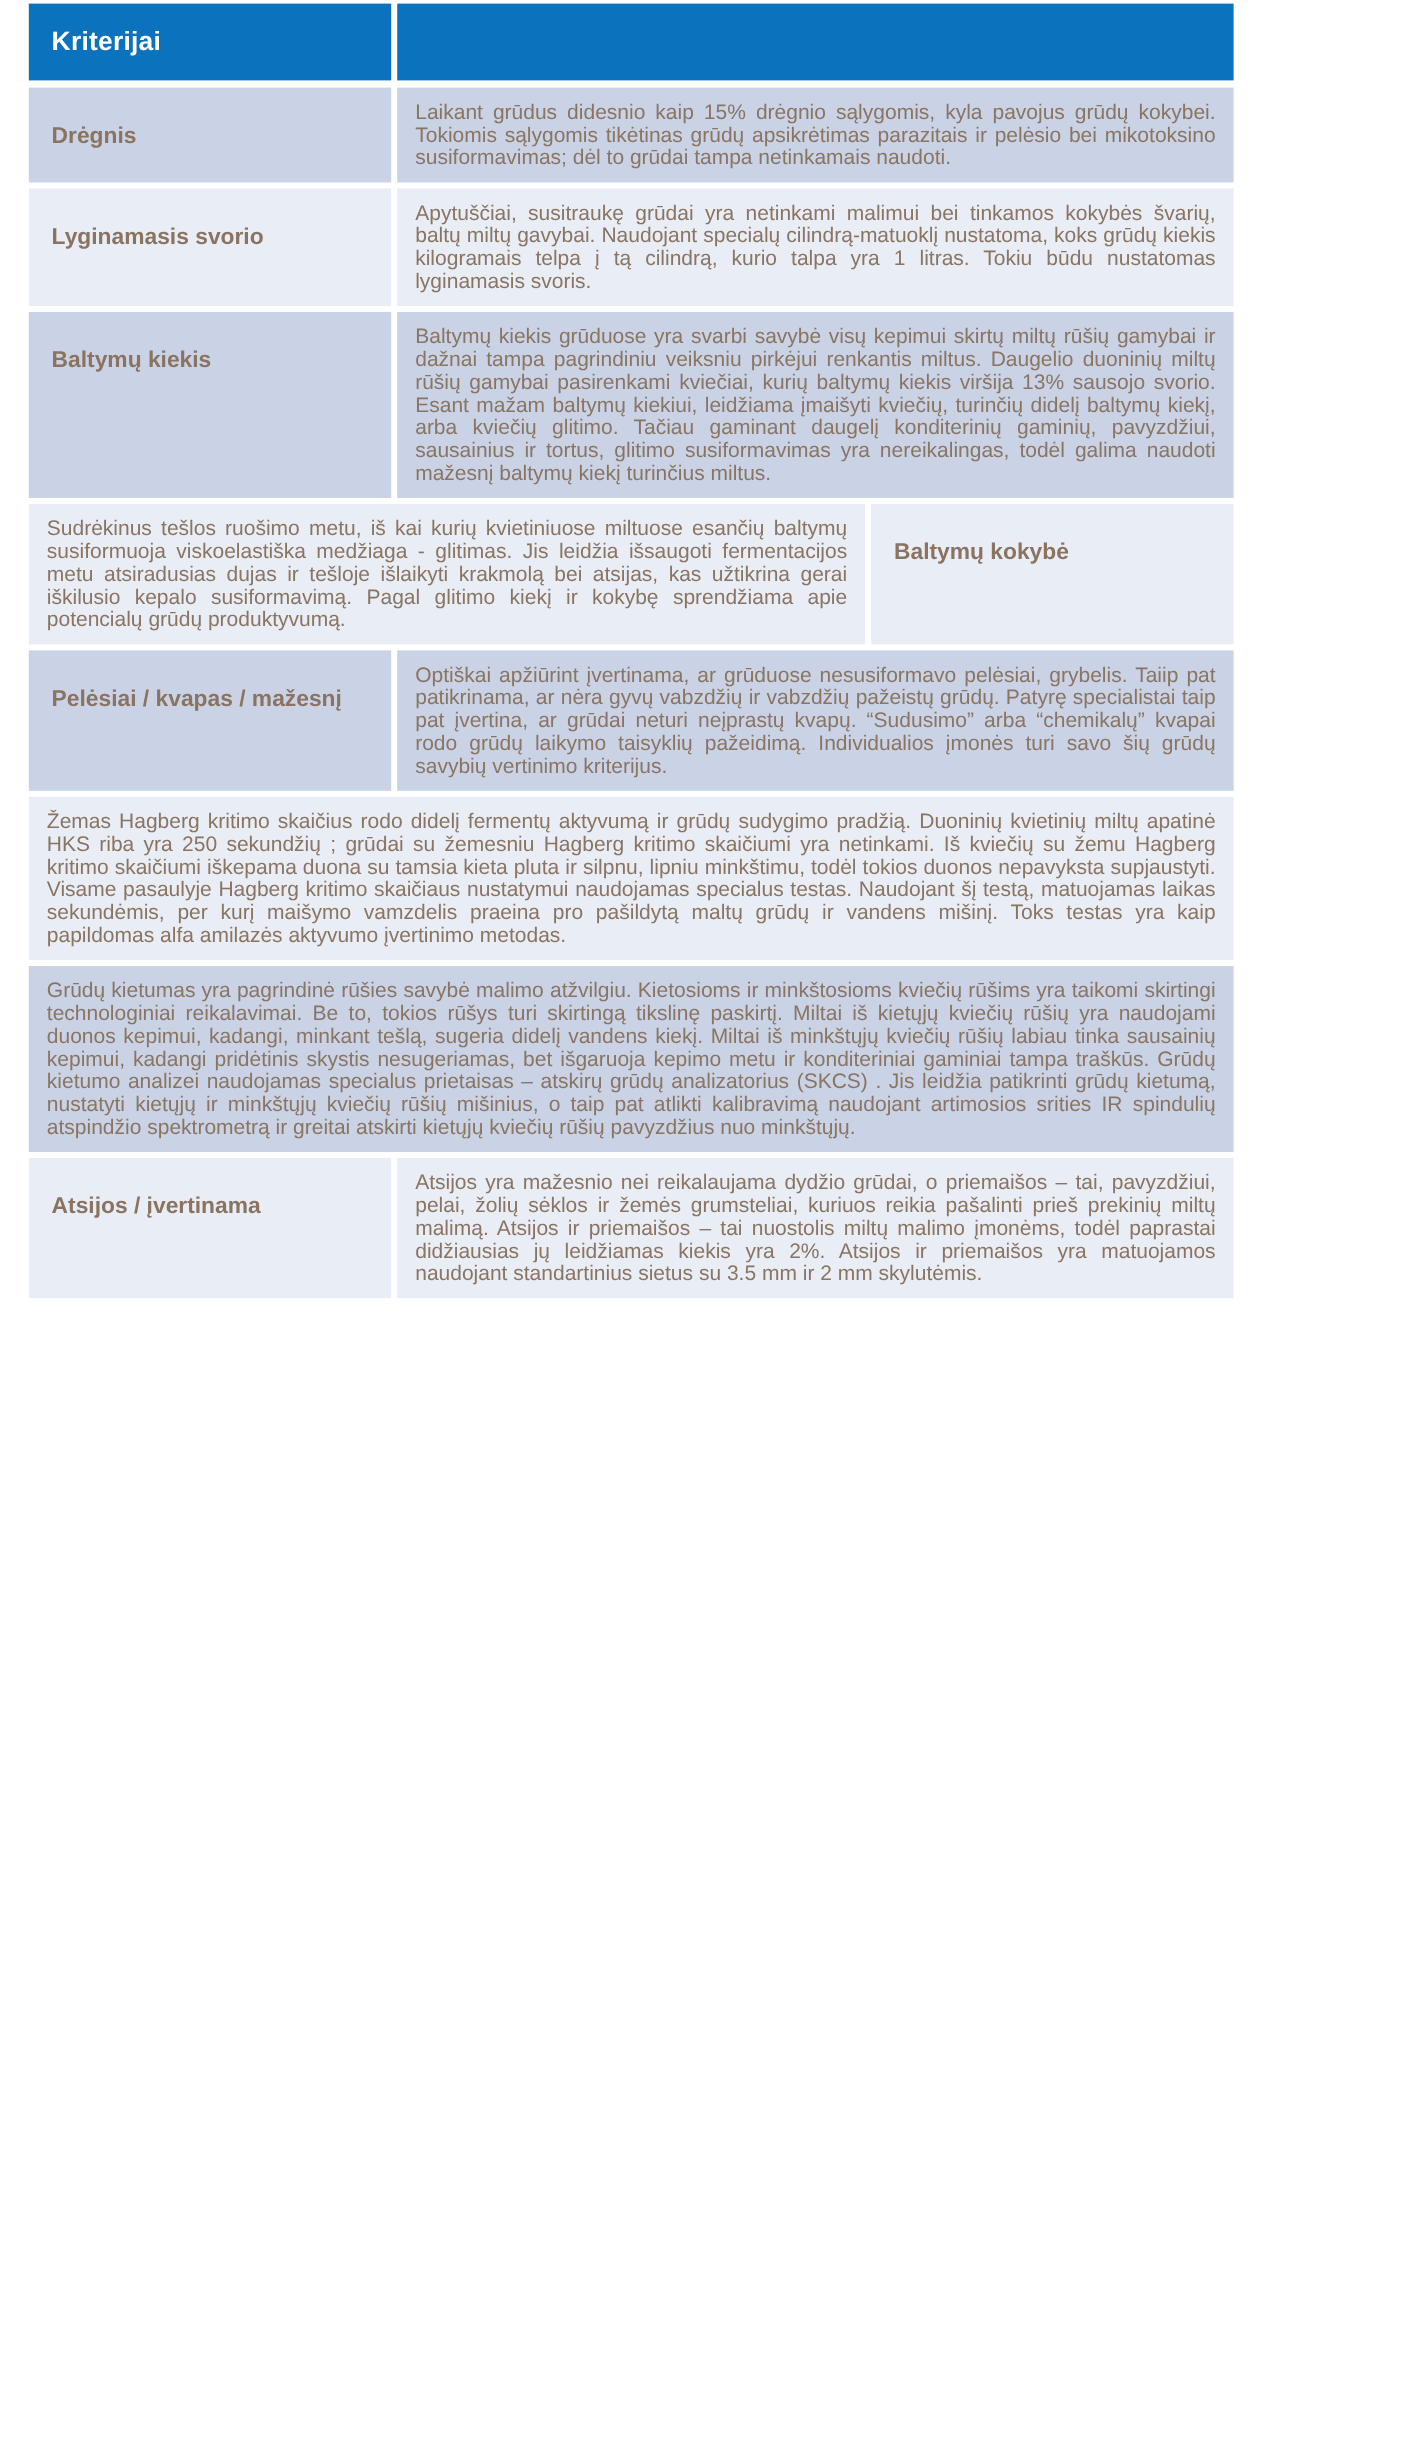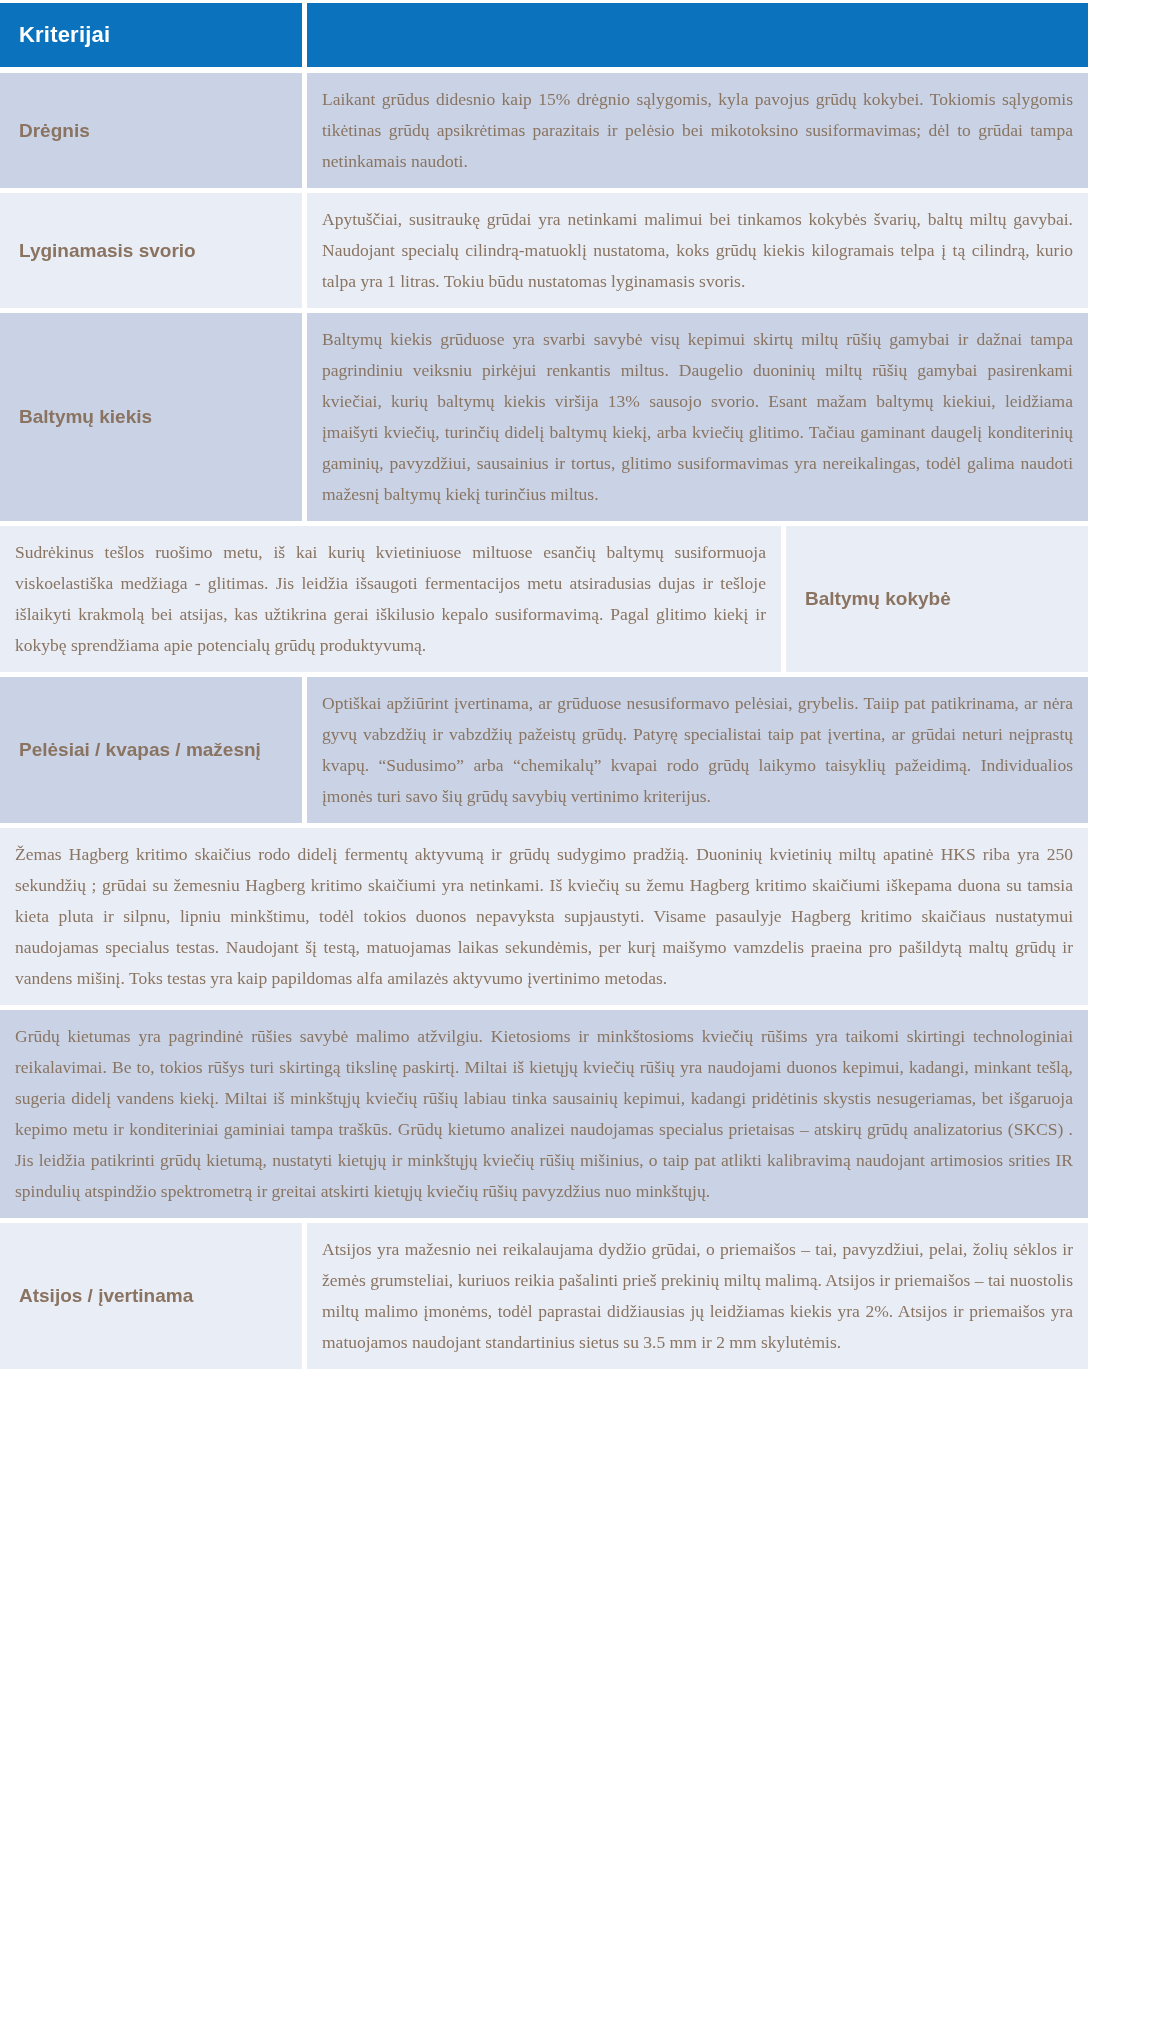--- a/index.html
+++ b/index.html
@@ -2,55 +2,54 @@
 <html style="--header-bg: #0b72be; --header-text: #ffffff; --row-dark-bg: #c9d3e5; --row-light-bg: #e9edf5; --label-text: #8a7360; --body-text: #8a7462;"><head>
 <meta charset="utf-8">
 <style>
   * { margin: 0; padding: 0; box-sizing: border-box; }
   html, body { background: #ffffff; }
   body {
     width: 1170px;
     font-family: "Liberation Sans", sans-serif;
     -webkit-font-smoothing: antialiased;
   }
-  .tbl { padding-top: 3px; width: 1088px; }
+  .tbl { padding-top: 3px; width: 1004px; margin-left: 24px; }
 
   .hrow { display: flex; gap: 5px; height: 64px; margin-bottom: 6px; }
   .hcell { background: var(--header-bg, #0b72be); }
   .hcell.left {
     width: 302px; flex: 0 0 302px;
     display: flex; align-items: center;
     padding-left: 19px;
   }
   .hcell.right { flex: 1; }
   .htitle {
     color: var(--header-text, #ffffff);
     font-size: 22px; font-weight: bold; letter-spacing: 0.2px;
   }
 
   .row { display: flex; gap: 5px; margin-bottom: 5px; }
   .row:last-child { margin-bottom: 0; }
   .cell.left {
     width: 302px; flex: 0 0 302px;
-    display: flex; align-items: center;
-    padding: 10px 8px 10px 19px;
+    display: flex; 
+    padding: 26px 8px 10px 19px;
   }
   .cell.right { flex: 1; padding: 11px 15px 11px 15px; }
   .label {
     color: var(--label-text, #8a7360);
     font-weight: bold;
     font-size: 19px;
     line-height: 30px;
   }
   .desc {
     color: var(--body-text, #8a7462);
     font-size: 17.5px;
-    line-height: 31px;
+    line-height: 19px;
     text-align: justify;
-    font-family: Liberation Serif, serif;
   }
   .shade-dark .cell { background: var(--row-dark-bg, #c9d3e5); }
   .shade-light .cell { background: var(--row-light-bg, #e9edf5); }
 </style>
 </head>
 <body>
 
 <div class="tbl">
   <div class="hrow">
     <div class="hcell left">

